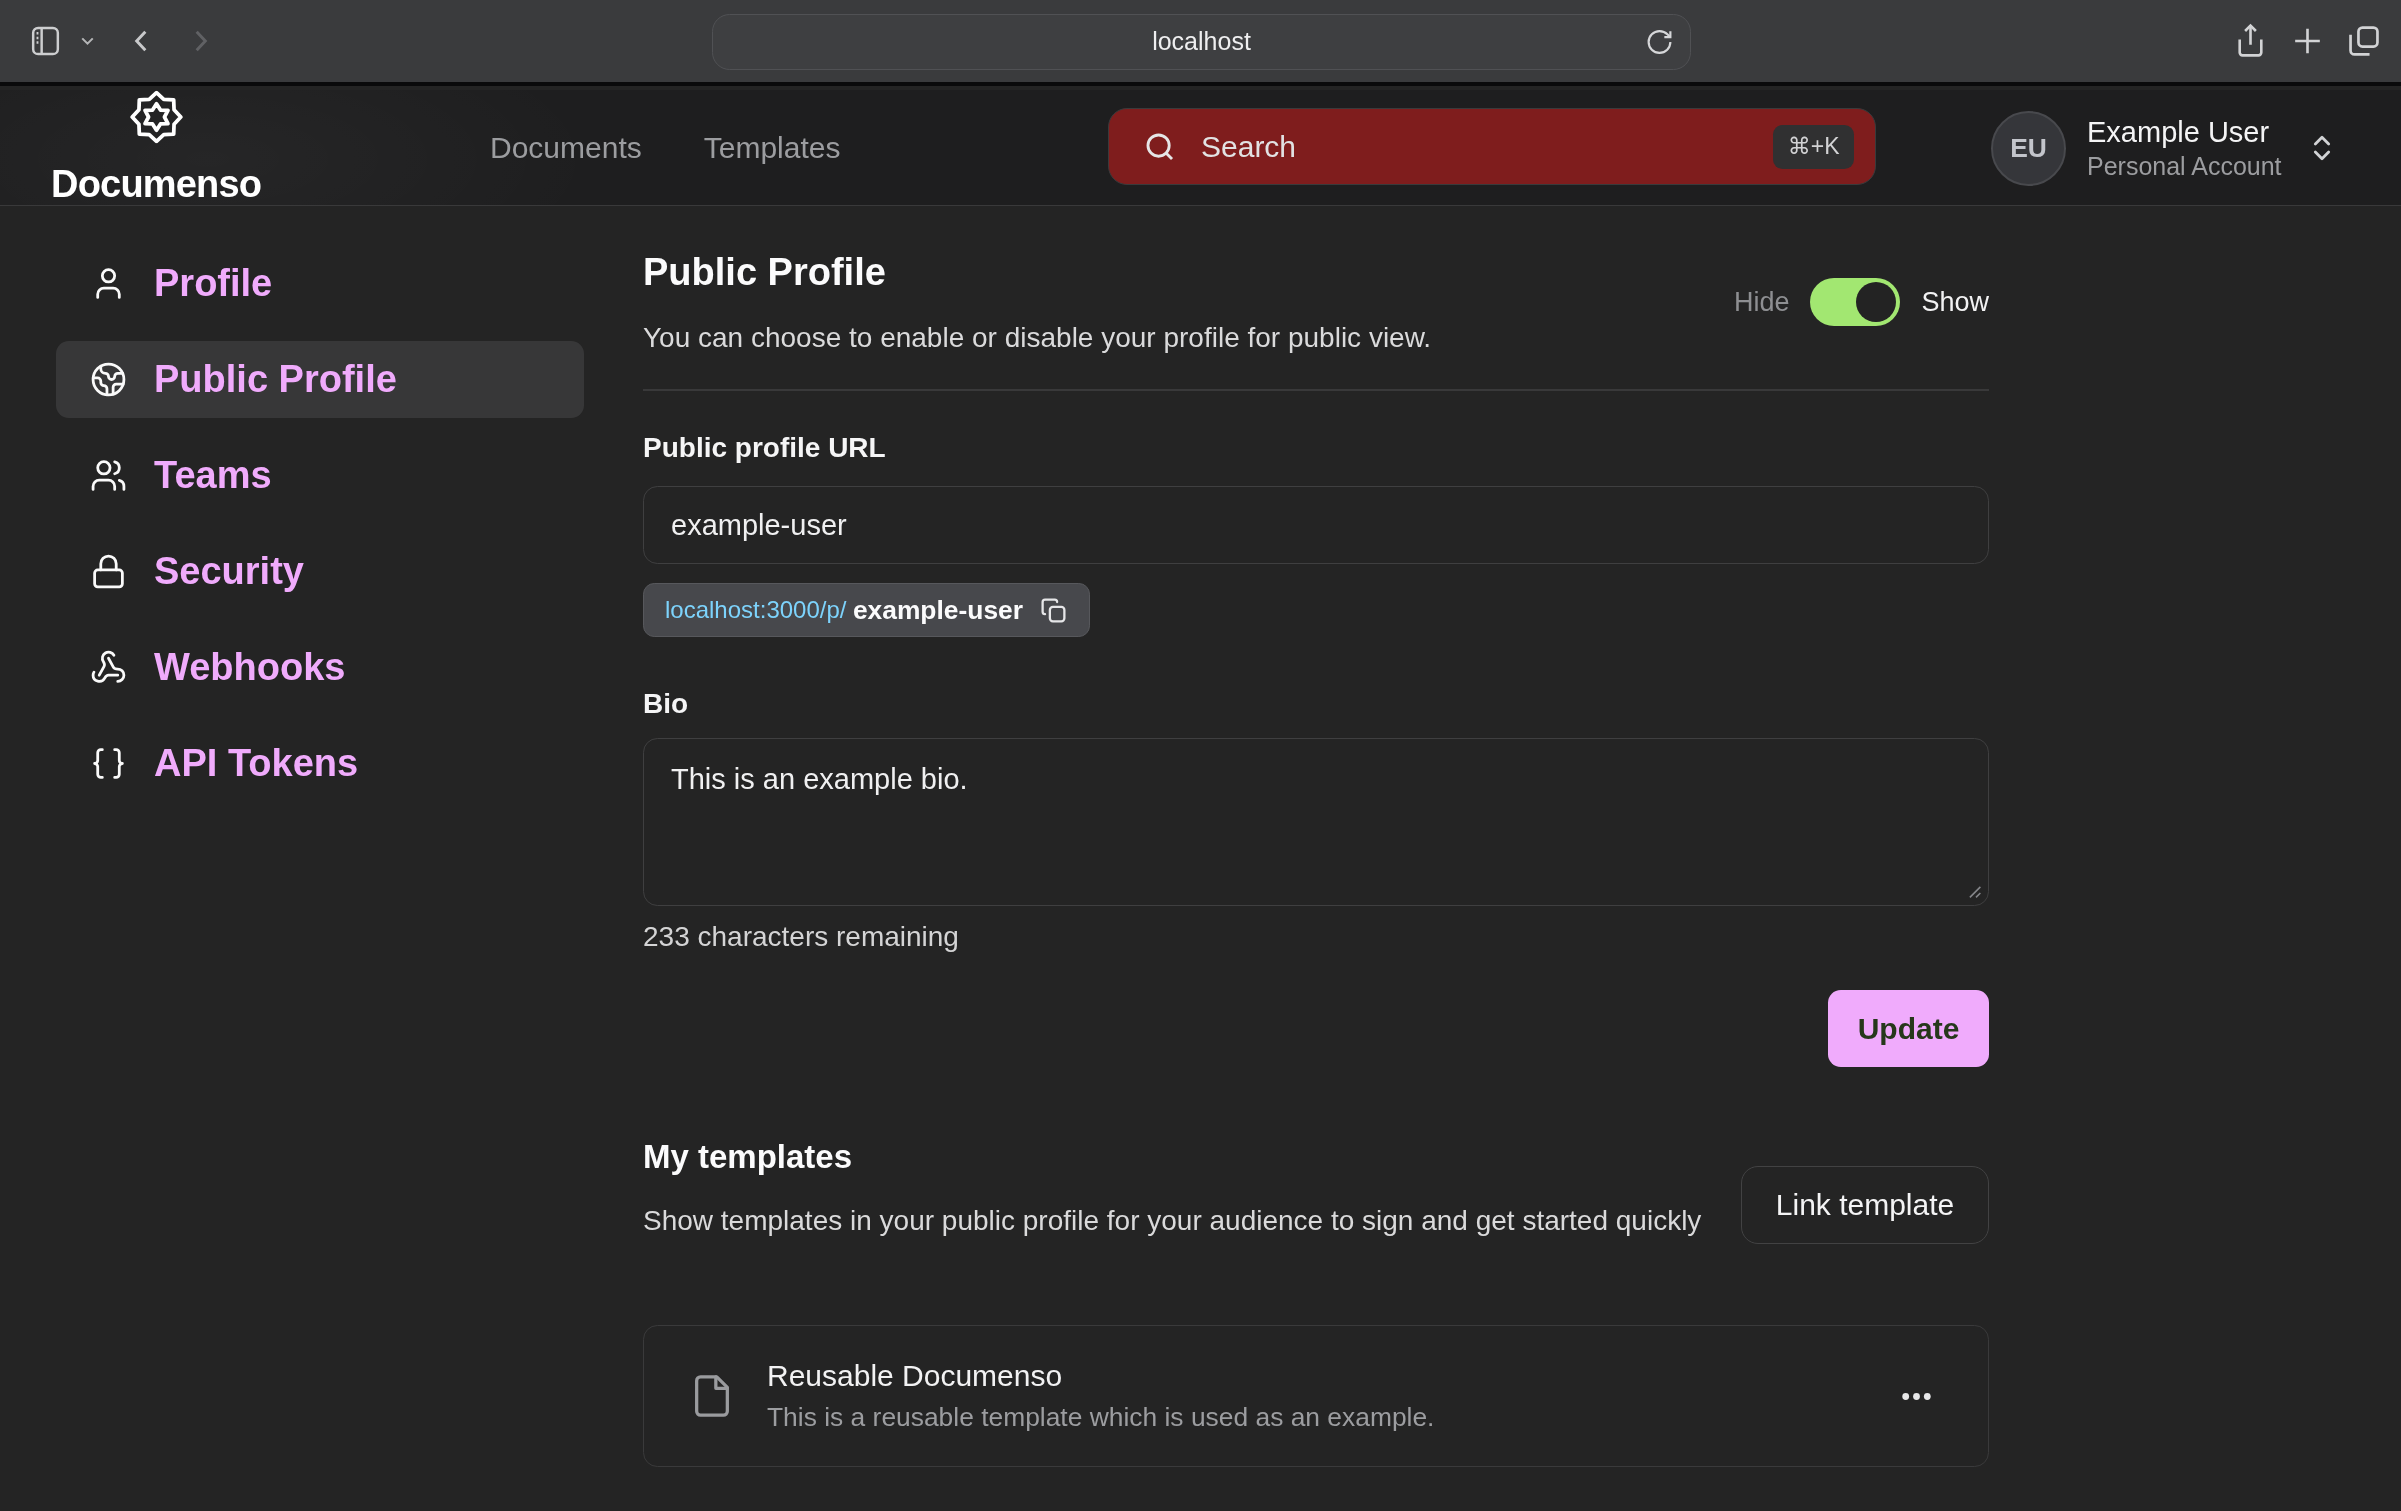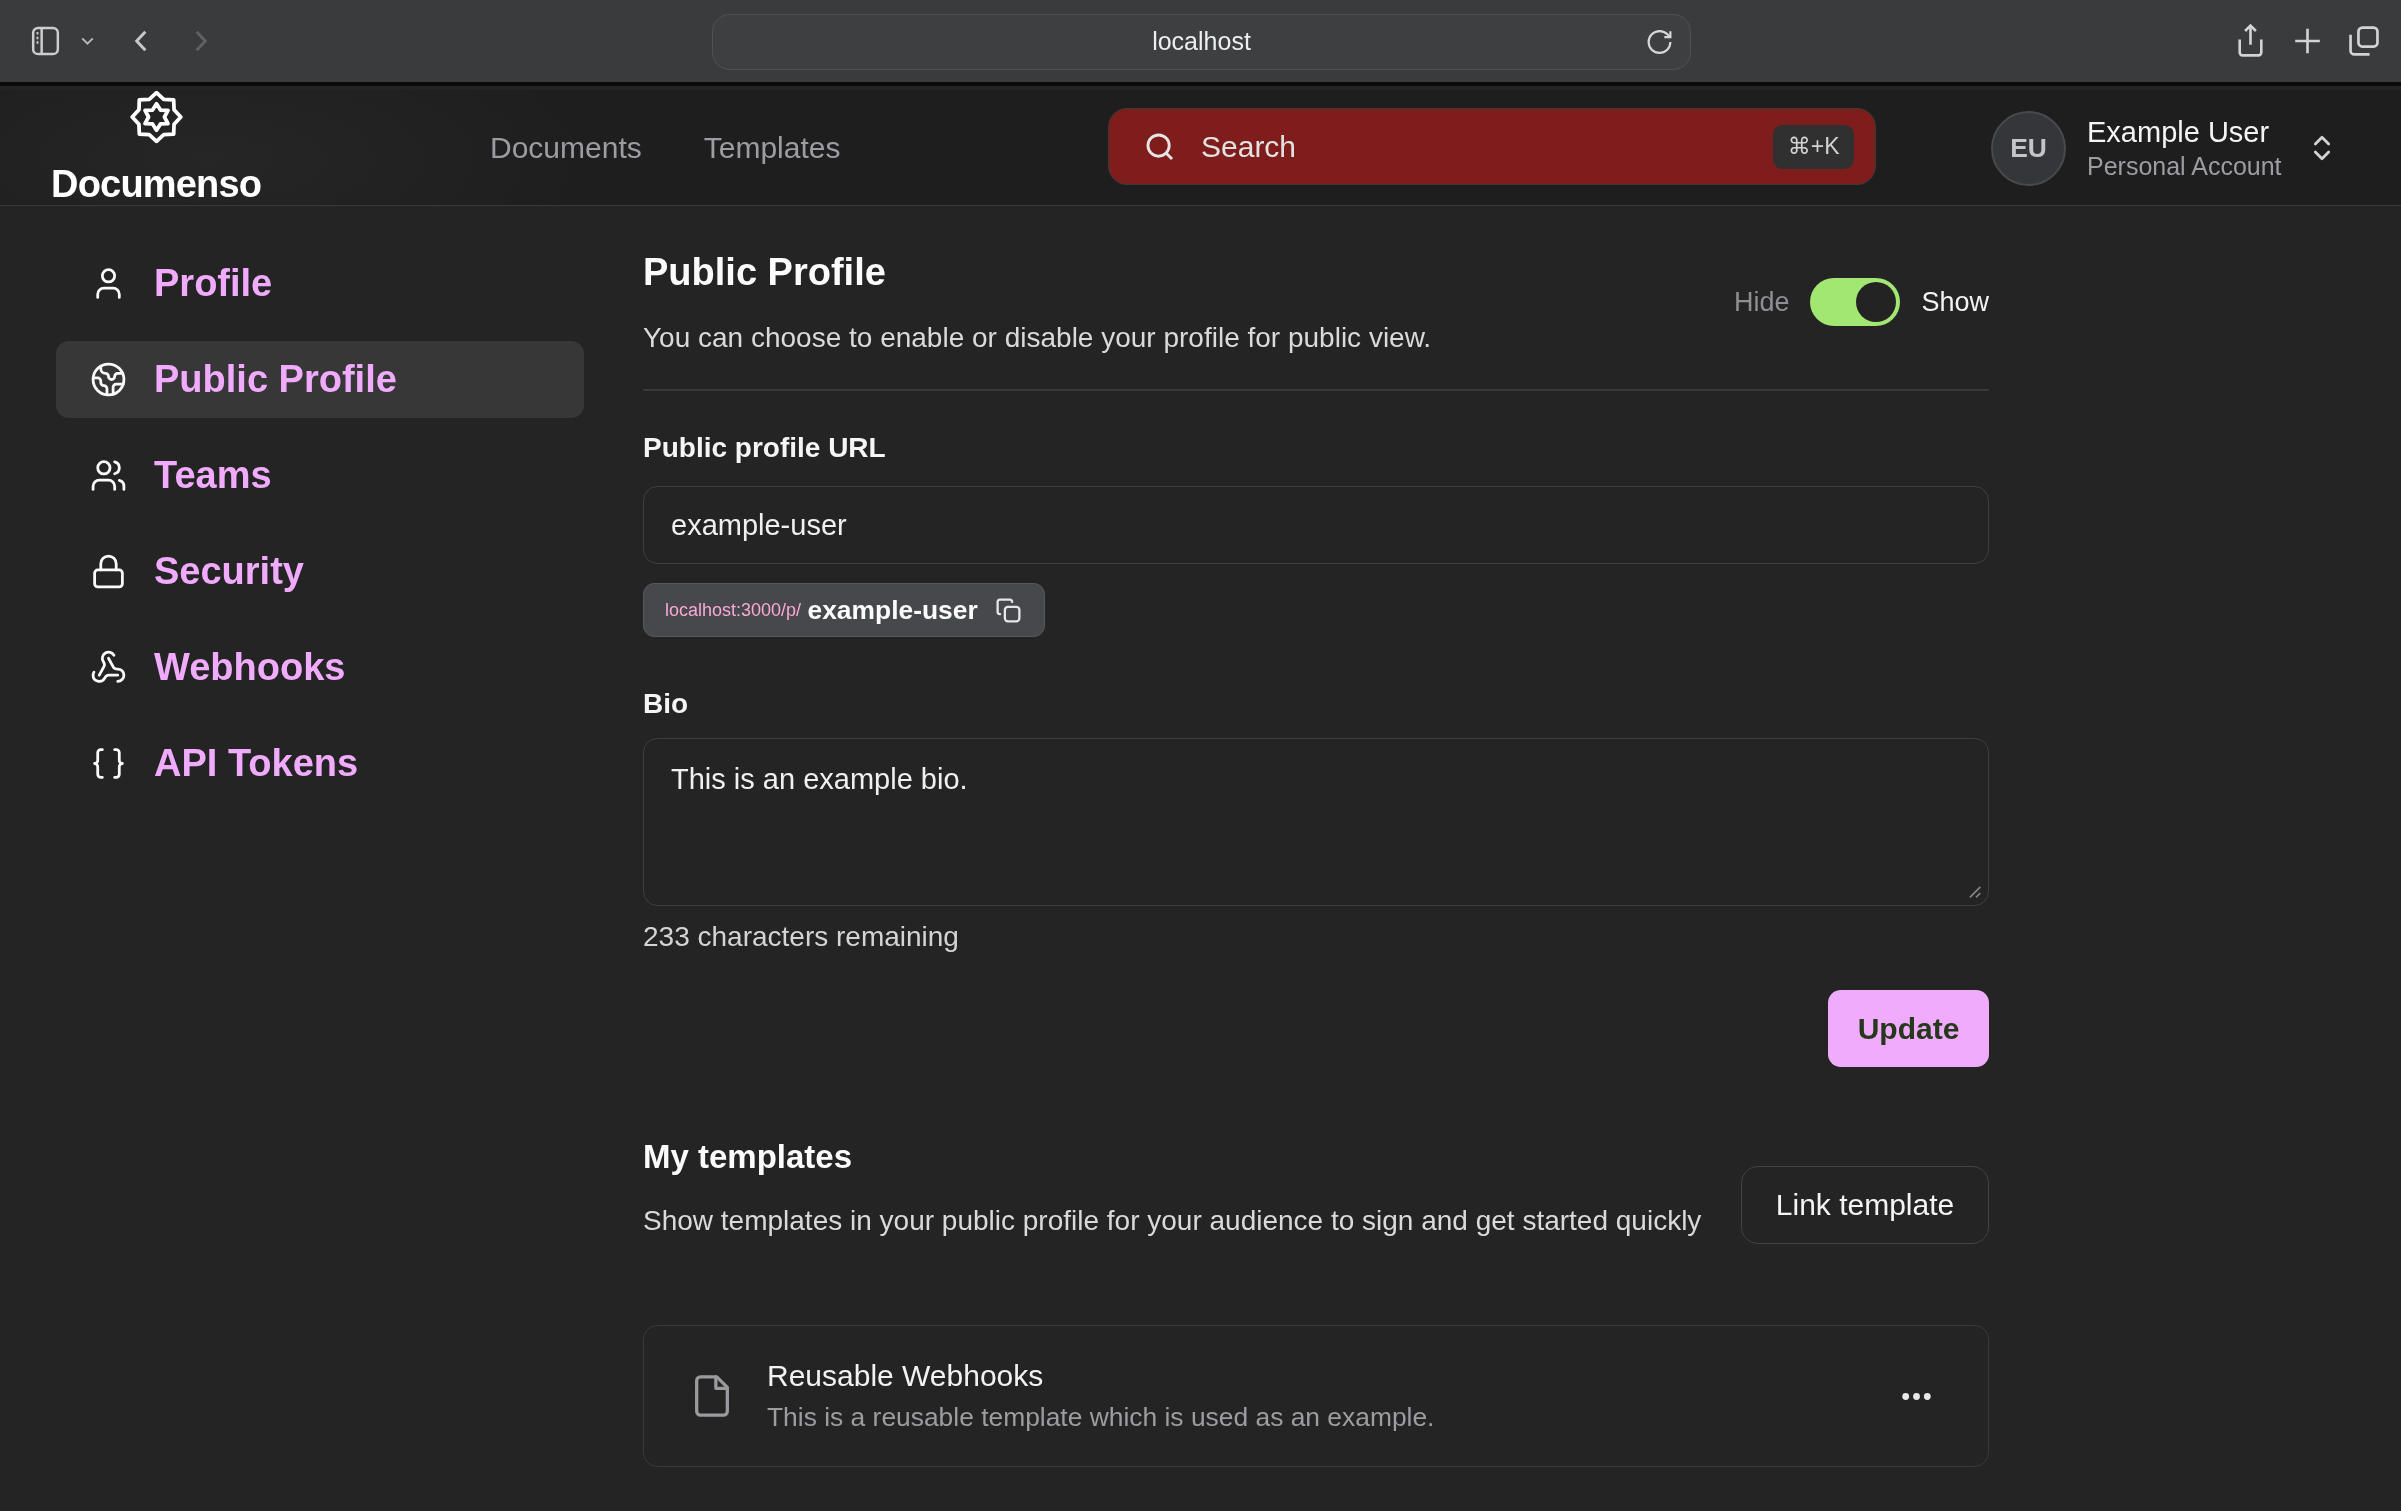--- a/index.html
+++ b/index.html
@@ -96,21 +96,21 @@
     position:absolute; top:486px; left:0; width:1346px; height:78px;
     background:transparent; border:1.6px solid #3f3f40; border-radius:14.4px;
     padding:0 27px; font-family:"Liberation Sans", sans-serif;
     font-size:29px; color:#f0f0f1; outline:none;
   }
   .url-badge {
     position:absolute; top:583px; left:0; height:54px;
     display:inline-flex; align-items:center; gap:16px; padding:0 21px;
     background:#47484c; border:1.6px solid #57585c; border-radius:11.2px; cursor:pointer;
   }
-  .url-badge .prefix { font-size:18px; color:#f9a8d4; }
+  .url-badge .prefix { font-size:24px; color:#7dd3fc; }
   .url-badge .bold   { font-size:26.4px; font-weight:700; color:#fbfbfc; margin-left:-9.6px; }
 
   .bio-label { top:688px; }
   .bio-wrap { position:absolute; top:738px; left:0; width:1346px; height:168px; }
   .bio-area {
     width:100%; height:100%; background:transparent; resize:none; outline:none;
     border:1.6px solid #3f3f40; border-radius:14.4px; padding:22.4px 27px;
     font-family:"Liberation Sans", sans-serif; font-size:29px; color:#f0f0f1; line-height:37px;
   }
   .resize-grip { position:absolute; right:6.4px; bottom:6.4px; }
@@ -355,21 +355,21 @@
   <button class="link-btn">Link template</button>
 
   <div class="tpl-card">
     <span>
       <svg width="46" height="46" viewBox="0 0 24 24" fill="none" stroke="#9a9b9e" stroke-width="1.7" stroke-linecap="round" stroke-linejoin="round">
         <path d="M14.5 2H6a2 2 0 0 0-2 2v16a2 2 0 0 0 2 2h12a2 2 0 0 0 2-2V7.5L14.5 2z"></path>
         <polyline points="14 2 14 8 20 8"></polyline>
       </svg>
     </span>
     <span>
-      <span class="tpl-title" style="display:block">Reusable Webhooks</span>
+      <span class="tpl-title" style="display:block">Reusable Documenso</span>
       <span class="tpl-sub" style="display:block">This is a reusable template which is used as an example.</span>
     </span>
     <span class="tpl-menu">
       <svg width="37" height="37" viewBox="0 0 24 24" fill="#e8e8e9">
         <circle cx="5" cy="12" r="2.2"></circle>
           <circle cx="12" cy="12" r="2.2"></circle>
           <circle cx="19" cy="12" r="2.2"></circle>
       </svg>
     </span>
   </div>

